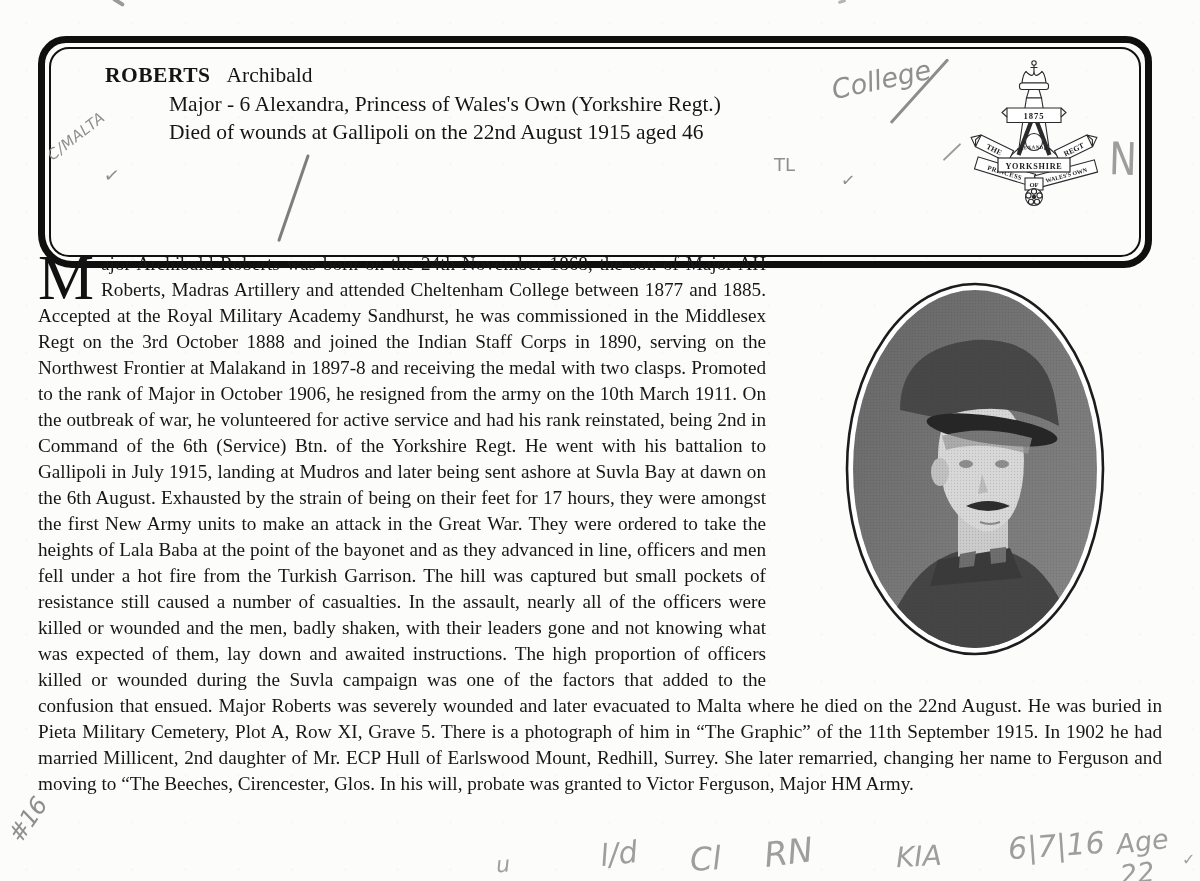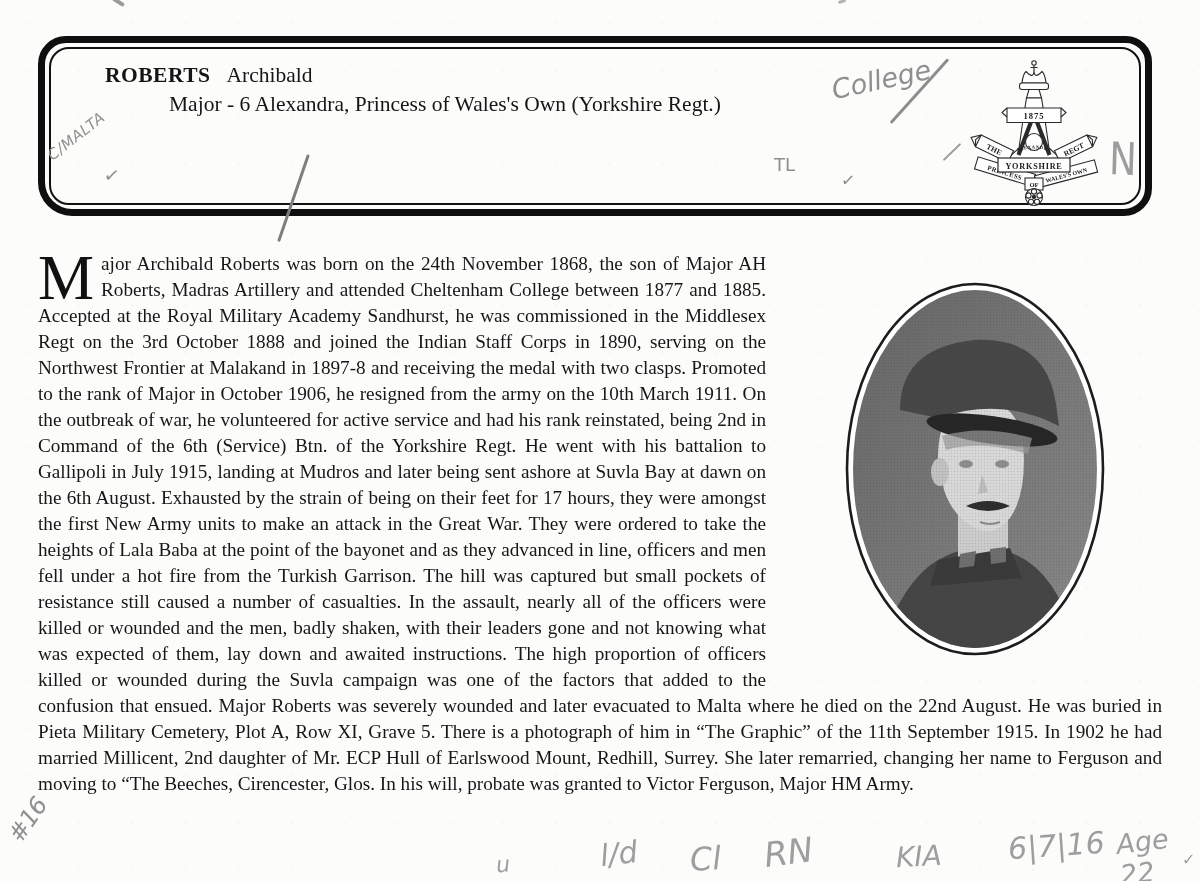--- a/index.html
+++ b/index.html
@@ -12,21 +12,21 @@
     overflow:hidden;
     font-family:"Liberation Serif", serif;
     color:#141414;
   }
   
   .speck{position:absolute;border-radius:2px;}
   .speck1{left:112px;top:0;width:13px;height:4px;background:#9a9a9a;transform:rotate(32deg);}
   .speck2{left:838px;top:0;width:8px;height:3px;background:#b5b5b5;transform:rotate(-18deg);}
   
   .header-box{
-    position:absolute;left:38px;top:36px;width:1114px;height:180px;
+    position:absolute;left:38px;top:36px;width:1114px;height:232px;
     border:7px solid #0f0f0f;border-radius:28px 26px 28px 34px;
     box-sizing:border-box;background:transparent;
   }
   .header-inner{
     position:absolute;left:4px;top:4px;right:4px;bottom:4px;
     border:2px solid #111;border-radius:20px;
   }
   .header-text{
     position:absolute;left:60px;top:18px;
     font-size:21.5px;line-height:28.5px;white-space:nowrap;color:#151515;
@@ -79,20 +79,21 @@
 <div class="speck speck1"></div>
 <div class="speck speck2"></div>
 
 <div class="header-box">
   <div class="header-inner"></div>
   <div class="header-text">
     <div class="header-name">
       <span class="surname">ROBERTS</span><span class="forename">Archibald</span>
     </div>
     <div class="detail">Major - 6 Alexandra, Princess of Wales's Own (Yorkshire Regt.)</div>
+    <div class="detail">Died of wounds at Gallipoli on the 22nd August 1915 aged 46</div>
   </div>
 </div>
 
 <svg class="badge" viewBox="0 0 142 154">
   <g stroke="#2b2b2b" fill="#ffffff" stroke-width="1.1">
     <circle cx="71" cy="7" r="2.2"></circle>
     <path d="M71 9 L71 14 M67.5 11.5 L74.5 11.5" fill="none"></path>
     <path d="M59 27 Q60 18 63 15.5 Q71 24 71 14 Q71 24 79 15.5 Q82 18 83 27 Z"></path>
     <rect x="56.5" y="27" width="29" height="6.5" rx="2.5"></rect>
   </g>

